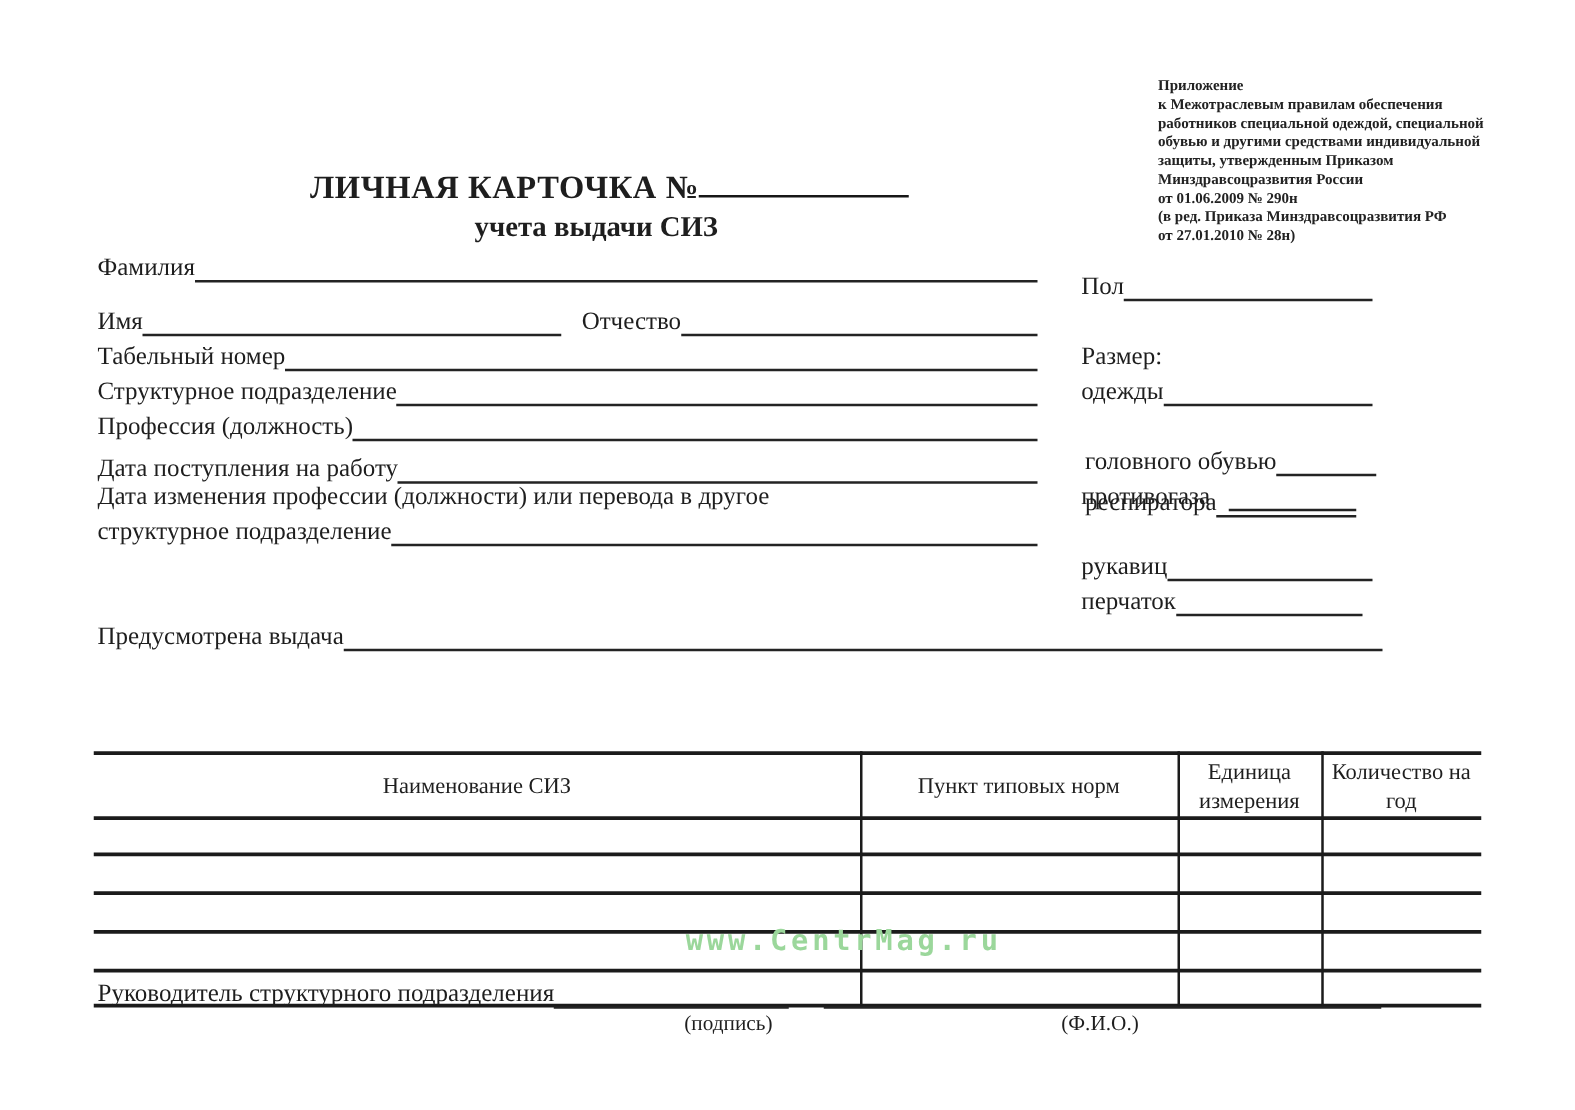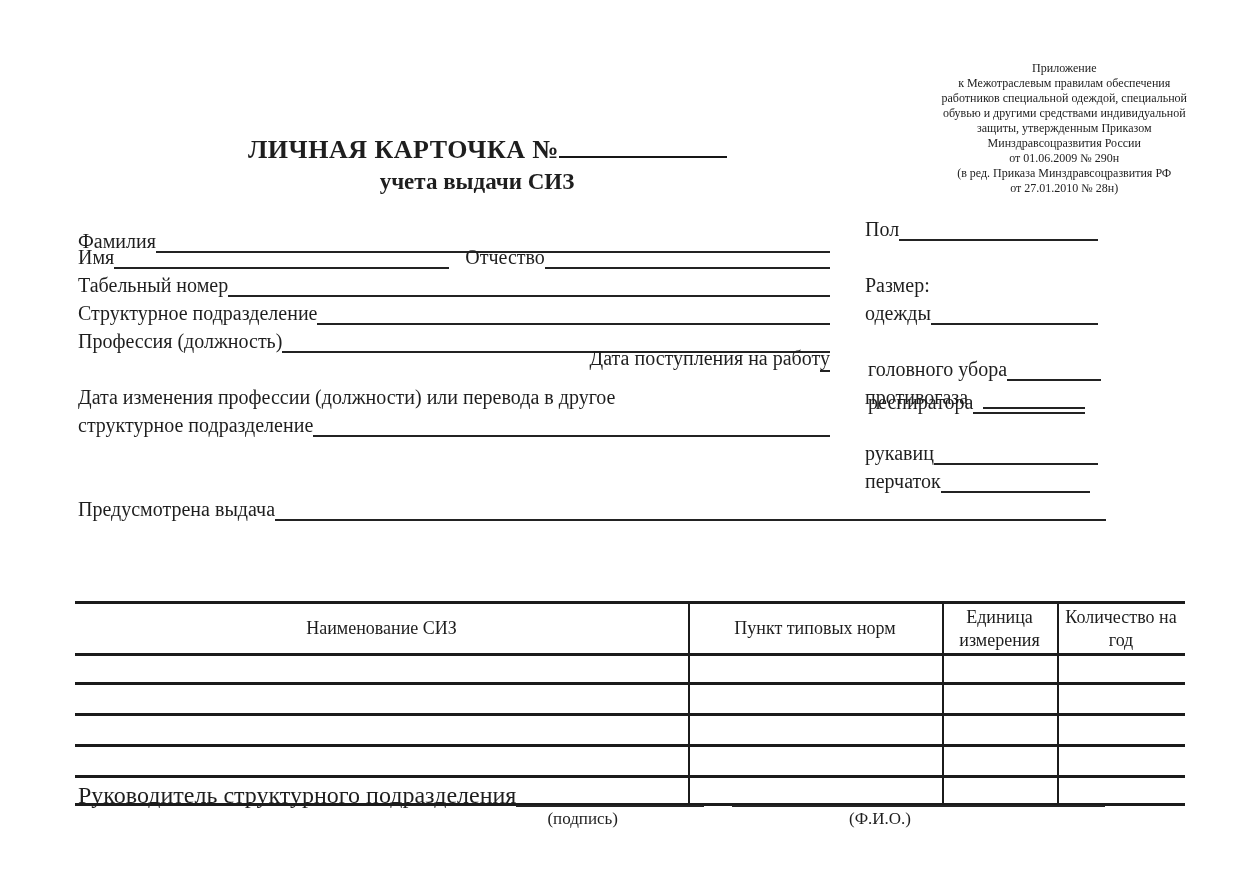--- a/index.html
+++ b/index.html
@@ -1,22 +1,22 @@
 <!DOCTYPE html>
 <html><head>
 <meta charset="utf-8">
 <style>
   html,body{margin:0;padding:0;background:#e8e8e8;}
   .page{
     position:relative;width:1260px;height:888px;background:#ffffff;
     font-family:"Liberation Serif", serif;color:#1e1e1e;overflow:hidden;
   }
   
-  .legal{position:absolute;top:61px;right:73px;text-align:center;
-         font-size:12px;line-height:15px;color:#222;}
+  .legal{position:absolute;top:61px;right:73px;text-align:left;
+         font-size:12px;line-height:15px;color:#222;font-weight:bold;}
   
   .titleblock{position:absolute;left:248px;top:134px;width:458px;}
   .title{font-size:26px;font-weight:bold;letter-spacing:.5px;line-height:30px;white-space:nowrap;}
   .tblank{display:inline-block;width:168px;border-bottom:2.5px solid #161616;height:22px;vertical-align:baseline;}
   .subtitle{font-size:23px;font-weight:bold;text-align:center;margin-top:4px;line-height:26px;}
   
   .row{position:absolute;display:flex;align-items:flex-end;font-size:20px;line-height:24px;height:26px;}
   .row .lbl{white-space:pre;flex:0 0 auto;}
   .fill{flex:1 1 auto;border-bottom:2px solid #232323;height:26px;min-width:10px;}
   .fill.fixed{flex:0 0 auto;}
@@ -28,21 +28,21 @@
   .vline{position:absolute;top:0;height:205px;width:2px;background:#1b1b1b;}
   .thead{position:absolute;left:0;top:3px;height:49px;width:1110px;display:flex;}
   .th{display:flex;align-items:center;justify-content:center;text-align:center;
       font-size:18px;line-height:23px;box-sizing:border-box;padding:0 6px;}
   
   .watermark{position:absolute;left:520px;top:740px;width:310px;text-align:center;
      font-family:"DejaVu Sans Mono", monospace;font-size:23px;letter-spacing:3px;
      color:#9bd79b;font-weight:bold;}
   
   .sigrow{position:absolute;left:78px;top:781px;width:1027px;display:flex;align-items:flex-end;
-          font-size:24px;line-height:24px;height:26px;justify-content:flex-end;}
+          font-size:20px;line-height:24px;height:26px;justify-content:flex-end;}
   .sigcap{position:absolute;top:809px;font-size:17px;text-align:center;color:#1e1e1e;}
 </style>
 </head>
 <body>
 
 <div class="page">
 
   <div class="legal">
     <div>Приложение</div>
     <div>к Межотраслевым правилам обеспечения</div>
@@ -53,21 +53,21 @@
     <div>от 01.06.2009 № 290н</div>
     <div>(в ред. Приказа Минздравсоцразвития РФ</div>
     <div>от 27.01.2010 № 28н)</div>
   </div>
 
   <div class="titleblock">
     <div class="title"><span>ЛИЧНАЯ КАРТОЧКА №</span><span class="tblank"></span></div>
     <div class="subtitle">учета выдачи СИЗ</div>
   </div>
 
-  <div class="row" style="left:78px;top:227px;width:752px;">
+  <div class="row" style="left:78px;top:200px;width:752px;">
     <span class="lbl">Фамилия</span>
       <span class="fill"></span>
   </div>
   <div class="row" style="left:78px;top:243px;width:752px;">
     <span class="lbl">Имя</span>
       <span class="fill fixed" style="width:335px;"></span>
       <span class="spacer" style="width:16px;"></span>
       <span class="lbl">Отчество</span>
       <span class="fill"></span>
   </div>
@@ -76,21 +76,21 @@
       <span class="fill"></span>
   </div>
   <div class="row" style="left:78px;top:299px;width:752px;">
     <span class="lbl">Структурное подразделение</span>
       <span class="fill"></span>
   </div>
   <div class="row" style="left:78px;top:327px;width:752px;">
     <span class="lbl">Профессия (должность)</span>
       <span class="fill"></span>
   </div>
-  <div class="row" style="left:78px;top:346px;width:752px;flex-direction:column;">
+  <div class="row" style="left:78px;top:361px;width:752px;">
     <span class="lbl">Дата поступления на работу</span>
       <span class="fill"></span>
   </div>
   <div class="row" style="left:78px;top:383px;width:752px;">
     <span class="lbl">Дата изменения профессии (должности) или перевода в другое</span>
   </div>
   <div class="row" style="left:78px;top:411px;width:752px;">
     <span class="lbl">структурное подразделение</span>
       <span class="fill"></span>
   </div>
@@ -100,21 +100,21 @@
       <span class="fill"></span>
   </div>
   <div class="row" style="left:865px;top:271px;width:233px;">
     <span class="lbl">Размер:</span>
   </div>
   <div class="row" style="left:865px;top:299px;width:233px;">
     <span class="lbl">одежды</span>
       <span class="fill"></span>
   </div>
   <div class="row" style="left:868px;top:355px;width:233px;">
-    <span class="lbl">головного убора</span>
+    <span class="lbl">головного обувью</span>
       <span class="fill"></span>
   </div>
   <div class="row" style="left:865px;top:383px;width:220px;gap:15px;">
     <span class="lbl">противогаза</span>
       <span class="fill"></span>
   </div>
   <div class="row" style="left:868px;top:388px;width:217px;">
     <span class="lbl">респиратора</span>
       <span class="fill"></span>
   </div>
@@ -144,20 +144,21 @@
     <div class="vline" style="left:867px;"></div>
     <div class="vline" style="left:982px;"></div>
     <div class="thead">
       <div class="th" style="flex:0 0 613px;">Наименование СИЗ</div>
       <div class="th" style="flex:0 0 254px;">Пункт типовых норм</div>
       <div class="th" style="flex:0 0 115px;">Единица измерения</div>
       <div class="th" style="flex:0 0 128px;">Количество на год</div>
     </div>
   </div>
 
+  <div class="watermark" style="color: rgb(155, 215, 155);">www.CentrMag.ru</div>
 
   <div class="sigrow">
     <span class="lbl">Руководитель структурного подразделения</span>
       <span class="fill fixed" style="width:188px;"></span>
       <span class="spacer" style="width:28px;"></span>
       <span class="fill"></span>
   </div>
   <div class="sigcap" style="left:428px;width:190px;text-align:right;">(подпись)</div>
   <div class="sigcap" style="left:785px;width:190px;text-align:center;">(Ф.И.О.)</div>
 

